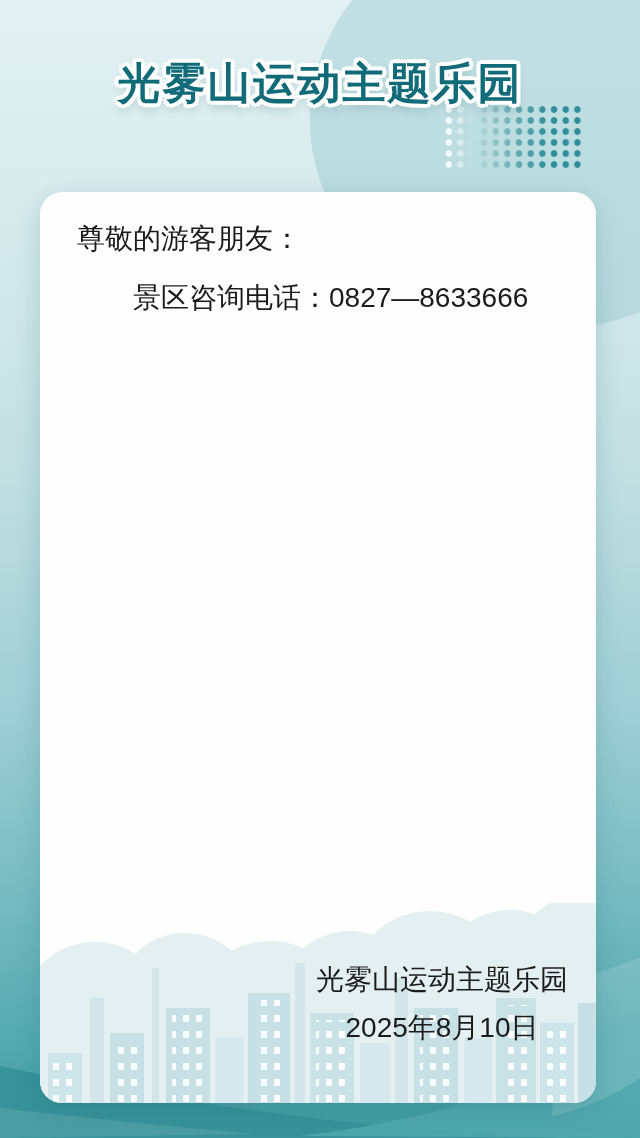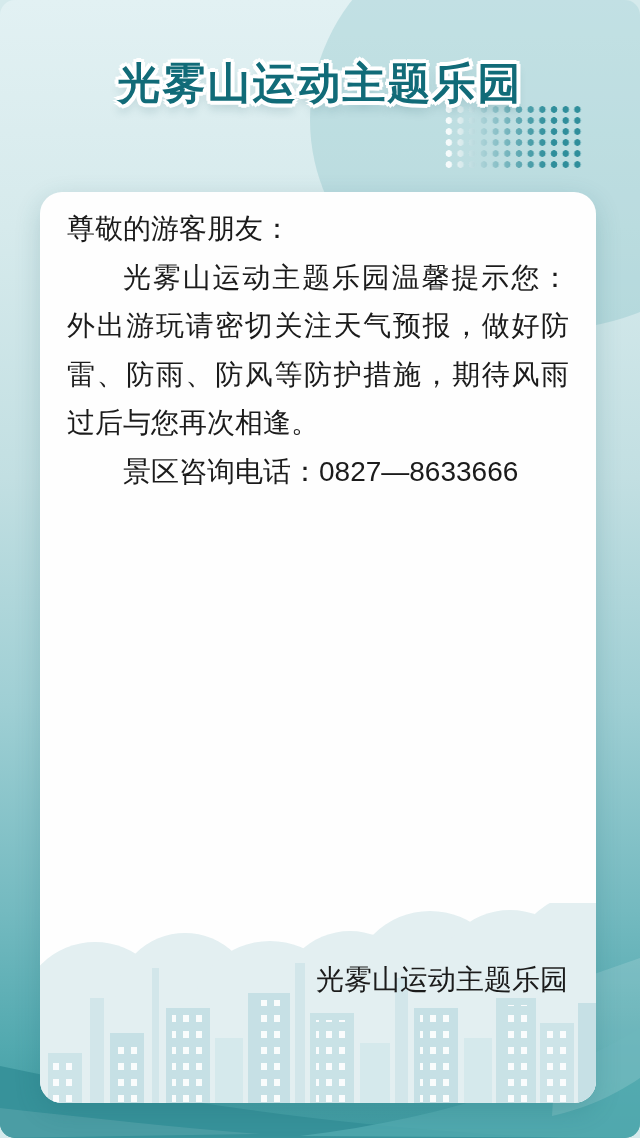--- a/index.html
+++ b/index.html
@@ -1,21 +1,21 @@
 <!DOCTYPE html>
 <html><head>
 <meta charset="utf-8">
 <style>
   html,body{margin:0;padding:0;}
   body{
     font-family:"Liberation Sans","DejaVu Sans",sans-serif;
     width:640px;height:1138px;overflow:hidden;position:relative;
     background:#d5eaec;
   }
-  .stage{position:absolute;inset:0;width:640px;height:1138px;overflow:hidden;border-radius:15px;}
+  .stage{position:absolute;inset:0;width:640px;height:1138px;overflow:hidden;}
 
   
   .bg{
     position:absolute;inset:0;
     background:linear-gradient(180deg,
       #e2f1f3 0%,#d6eaec 20%,#c2dfe2 42%,
       #9fcfd4 62%,#74bac0 80%,#52a9af 92%,#3f9aa0 100%);
   }
   .blob-circle{
     position:absolute;left:310px;top:-90px;width:470px;height:420px;
@@ -53,21 +53,21 @@
     position:absolute;left:40px;top:192px;width:556px;height:911px;
     background:#fefefe;border-radius:22px;
     box-shadow:0 8px 26px rgba(25,95,105,0.20);
     overflow:hidden;
   }
   .notice{
     position:absolute;left:27px;top:13px;width:502px;
     font-size:28px;line-height:48.5px;color:#1b1b1b;
     text-align:justify;text-justify:inter-ideograph;
   }
-  .notice p{margin:0;}
+  .notice p{margin:10px;}
   .notice p.indent{text-indent:2em;}
 
   .skyline{position:absolute;left:0;bottom:0;width:556px;height:200px;}
 
   .signature{
     position:absolute;right:28px;top:764px;
     font-size:28px;line-height:48px;color:#1b1b1b;text-align:center;
   }
 </style>
 </head>
@@ -135,22 +135,22 @@
         <rect x="456" y="95" width="40" height="105" fill="#c9e2e6"></rect>
         <rect x="462" y="102" width="28" height="98" fill="url(#win)"></rect>
         <rect x="500" y="120" width="34" height="80" fill="#cde4e8"></rect>
         <rect x="505" y="127" width="24" height="73" fill="url(#win)"></rect>
         <rect x="538" y="100" width="18" height="100" fill="#c6e0e5"></rect>
       </g>
     </svg>
 
     <div class="notice">
       <p>尊敬的游客朋友：</p>
-      <p class="indent">光雾山运动主题乐园温馨提示您：外出游玩请密切关注天气预报，做好防雷、防雨、防风等防护措施，期待风雨过后与您再次相逢。</p>
       <p class="indent">景区咨询电话：0827—8633666</p>
     </div>
 
     <div class="signature">
       <div>光雾山运动主题乐园</div>
+      <div>2025年8月10日</div>
     </div>
 
   </div>
 </div>
 
 </body></html>

